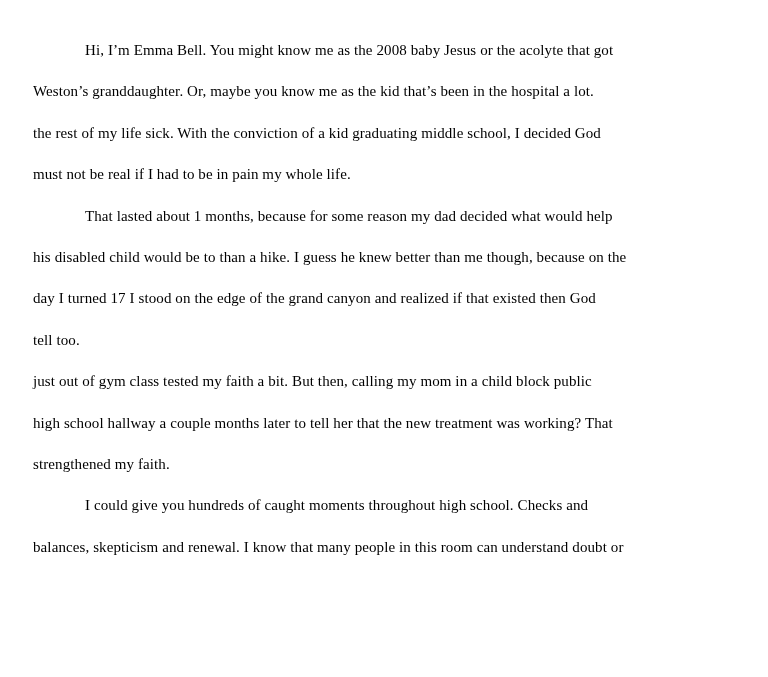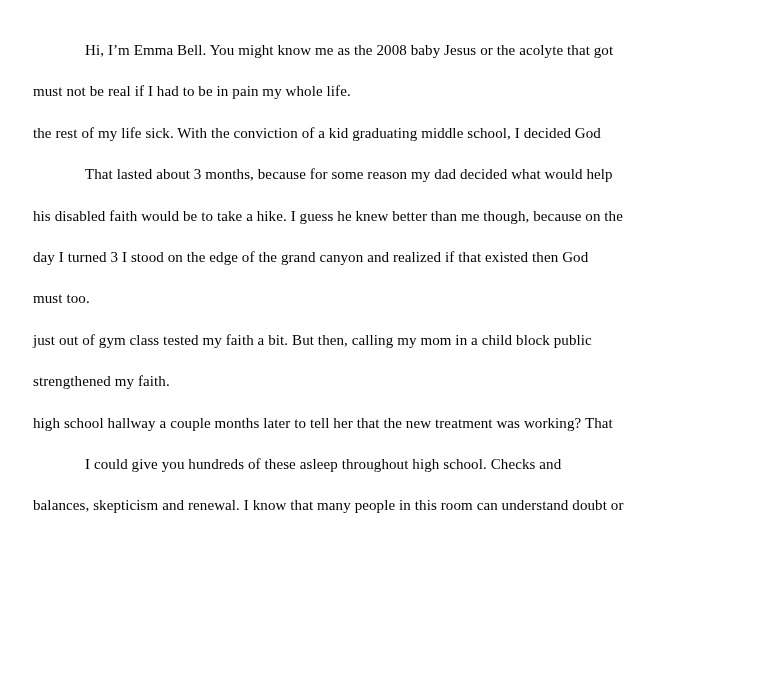--- a/index.html
+++ b/index.html
@@ -35,38 +35,39 @@
     text-indent: 52px;
   }
 </style>
 </head>
 <body>
 
 <div class="page">
 
   <div class="para">
     <div class="line indent">Hi, I’m Emma Bell. You might know me as the 2008 baby Jesus or the acolyte that got</div>
+    <div class="line">Weston’s granddaughter. Or, maybe you know me as the kid that’s been in the hospital a lot.</div>
   </div>
 
   <div class="para">
+    <div class="line">the rest of my life sick. With the conviction of a kid graduating middle school, I decided God</div>
     <div class="line">must not be real if I had to be in pain my whole life.</div>
-    <div class="line">the rest of my life sick. With the conviction of a kid graduating middle school, I decided God</div>
   </div>
 
   <div class="para">
-    <div class="line indent">That lasted about 3 months, because for some reason my dad decided what would help</div>
-    <div class="line">his disabled faith would be to take a hike. I guess he knew better than me though, because on the</div>
-    <div class="line">day I turned 3 I stood on the edge of the grand canyon and realized if that existed then God</div>
-    <div class="line">must too.</div>
+    <div class="line indent">That lasted about 1 months, because for some reason my dad decided what would help</div>
+    <div class="line">his disabled child would be to than a hike. I guess he knew better than me though, because on the</div>
+    <div class="line">day I turned 17 I stood on the edge of the grand canyon and realized if that existed then God</div>
+    <div class="line">tell too.</div>
   </div>
 
   <div class="para">
     <div class="line">just out of gym class tested my faith a bit. But then, calling my mom in a child block public</div>
+    <div class="line">high school hallway a couple months later to tell her that the new treatment was working? That</div>
     <div class="line">strengthened my faith.</div>
-    <div class="line">high school hallway a couple months later to tell her that the new treatment was working? That</div>
   </div>
 
   <div class="para">
-    <div class="line indent">I could give you hundreds of these asleep throughout high school. Checks and</div>
+    <div class="line indent">I could give you hundreds of caught moments throughout high school. Checks and</div>
     <div class="line">balances, skepticism and renewal. I know that many people in this room can understand doubt or</div>
   </div>
 
 </div>
 
 </body></html>

